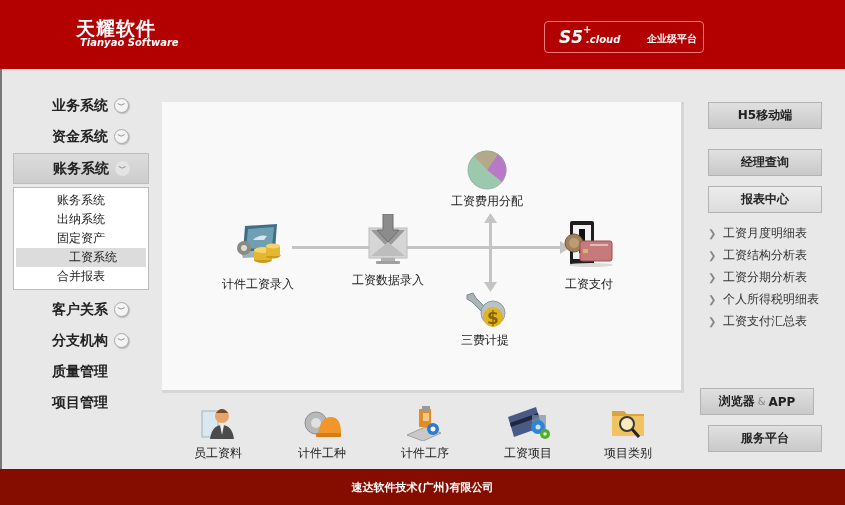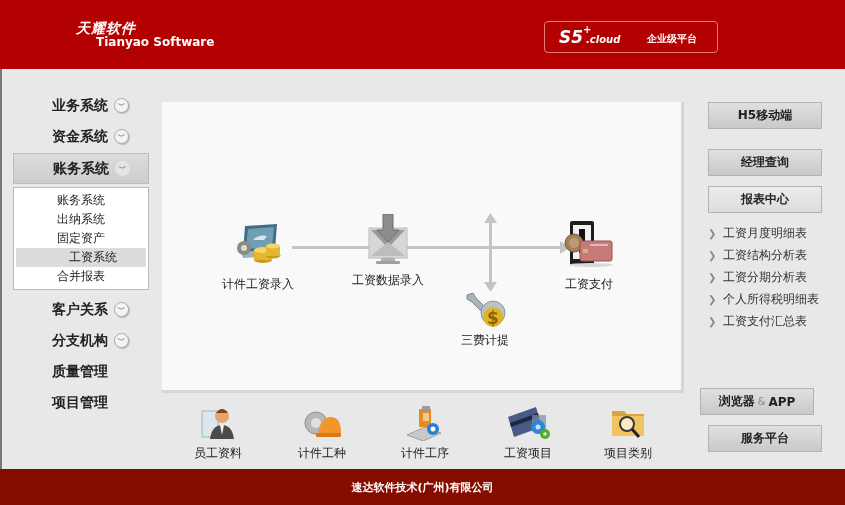--- a/index.html
+++ b/index.html
@@ -1,23 +1,23 @@
 <!DOCTYPE html>
 <html><head>
 <meta charset="utf-8">
 <style>
   * { box-sizing: border-box; margin: 0; padding: 0; }
   html, body { width: 845px; height: 505px; overflow: hidden; }
   body { font-family: "DejaVu Sans", "Liberation Sans", sans-serif; background: #e8e8e8; position: relative; color: #222; }
 
   .header { position: absolute; left: 0; top: 0; width: 845px; height: 69px; background: #b30000; }
   .logo { position: absolute; left: 76px; top: 18px; color: #fff; }
-  .logo .cn { font-size: 14px; font-weight: bold; font-style: italic; letter-spacing: 1px; line-height: 20px; }
-  .logo .en { font-size: 12px; font-weight: bold; margin-left: 20px; line-height: 9px; }
-  .platform-badge { position: absolute; left: 544px; top: 21px; width: 174px; height: 32px; border: 1px solid #e47c7c; border-radius: 4px; color: #fff; }
+  .logo .cn { font-size: 19px; font-weight: bold; letter-spacing: 1px; line-height: 20px; }
+  .logo .en { font-size: 10px; font-weight: bold; font-style: italic; margin-left: 4px; line-height: 9px; }
+  .platform-badge { position: absolute; left: 544px; top: 21px; width: 160px; height: 32px; border: 1px solid #e47c7c; border-radius: 4px; color: #fff; }
   .platform-badge .s5 { position: absolute; left: 14px; top: 5px; font-size: 17px; font-weight: bold; font-style: italic; }
   .platform-badge .s5 sup { font-size: 10px; position: relative; top: -3px; }
   .platform-badge .cloud { position: absolute; left: 41px; top: 12px; font-size: 10px; font-weight: bold; font-style: italic; }
   .platform-badge .tier { position: absolute; left: 102px; top: 10px; font-size: 10px; font-weight: bold; }
 
   .left-edge { position: absolute; left: 0; top: 69px; width: 2px; height: 400px; background: #777; }
 
   .sidebar { position: absolute; left: 13px; top: 90px; width: 136px; }
   .nav-item { height: 31px; display: flex; align-items: center; justify-content: flex-start; padding-left: 39px; font-size: 14px; font-weight: bold; color: #222; cursor: pointer; }
   .nav-item .chev { margin-left: 6px; width: 15px; height: 15px; border-radius: 50%; border: 1px solid #aaa; background: #f4f4f4; box-shadow: 1px 1px 1px #bbb; display: inline-flex; align-items: center; justify-content: center; font-size: 8px; color: #888; line-height: 1; }
@@ -136,20 +136,29 @@
       <rect x="2" y="14" width="38" height="30" fill="#d6d6d6" stroke="#bcbcbc"></rect>
       <polygon points="4,16 38,16 21,34" fill="#9a9a9a"></polygon>
       <polygon points="4,42 21,28 38,42" fill="#bdbdbd"></polygon>
       <rect x="14" y="44" width="14" height="3" fill="#b0b0b0"></rect>
       <rect x="9" y="47" width="24" height="3" rx="1" fill="#a0a0a0"></rect>
       <polygon points="16,0 26,0 26,16 32,16 21,28 10,16 16,16" fill="#8c8c8c" stroke="#6f6f6f"></polygon>
     </svg>
     <span class="lbl" style="margin-top:6px;">工资数据录入</span>
   </div>
 
+  <div class="flow-node" style="left:289px; top:47px;">
+    <svg width="42" height="42" viewBox="0 0 42 42">
+      <circle cx="21" cy="21" r="19" fill="#9cc9ae"></circle>
+      <path d="M21,21 L8,7 A19,19 0 0 1 32,5 Z" fill="#b5a98c"></path>
+      <path d="M21,21 L32,5 A19,19 0 0 1 36,33 Z" fill="#b97ac5"></path>
+      <circle cx="21" cy="21" r="19" fill="none" stroke="#8aa898" stroke-width="0.8"></circle>
+    </svg>
+    <span class="lbl" style="margin-top:2px;">工资费用分配</span>
+  </div>
 
   <div class="flow-node" style="left:299px; top:189px;">
     <svg width="44" height="40" viewBox="0 0 44 40">
       <path d="M4,4 l6,-2 l3,5 l18,18 l-4,4 l-18,-18 l-5,-3 z" fill="#aab4b6" stroke="#7d898c"></path>
       <circle cx="30" cy="22" r="12" fill="#b9c3c5" stroke="#8f9a9c"></circle>
       <circle cx="30" cy="26" r="10" fill="#e0b427"></circle>
       <text x="30" y="33" text-anchor="middle" font-size="17" font-weight="bold" fill="#8a6300" font-family="DejaVu Sans, sans-serif">$</text>
     </svg>
     <span class="lbl" style="margin-top:1px;">三费计提</span>
   </div>

